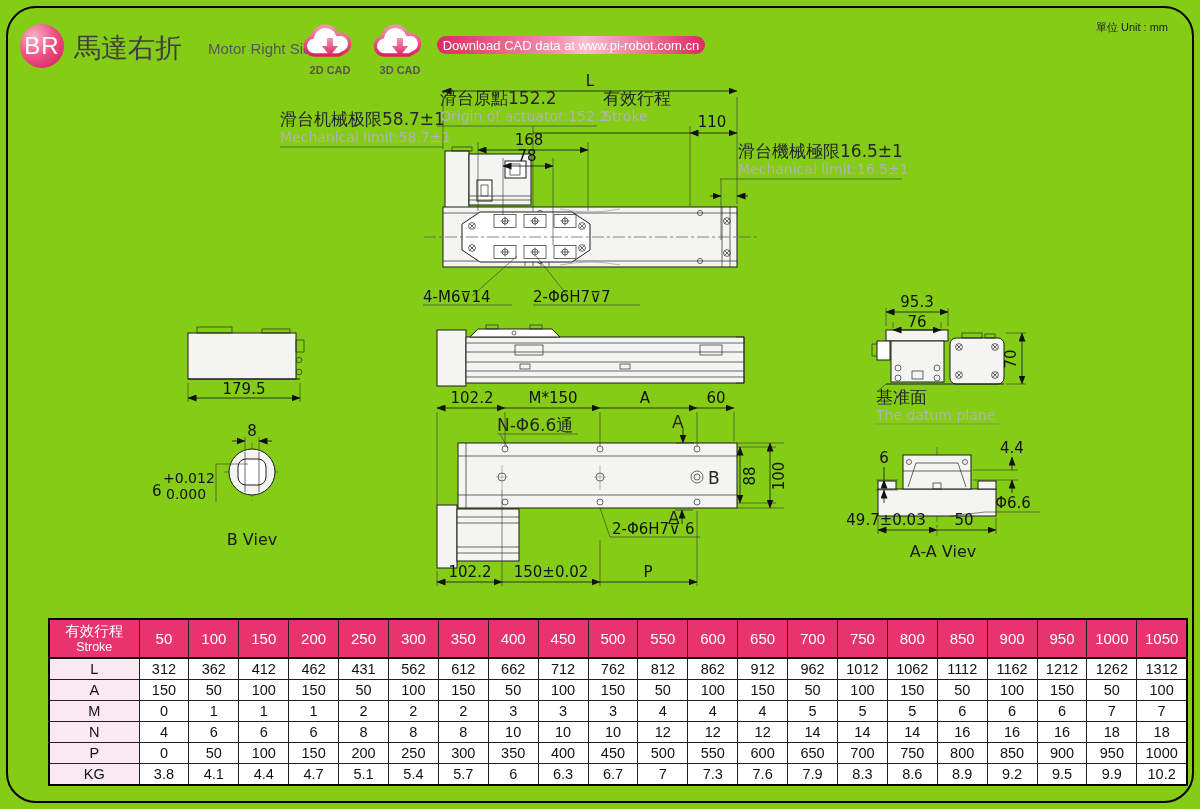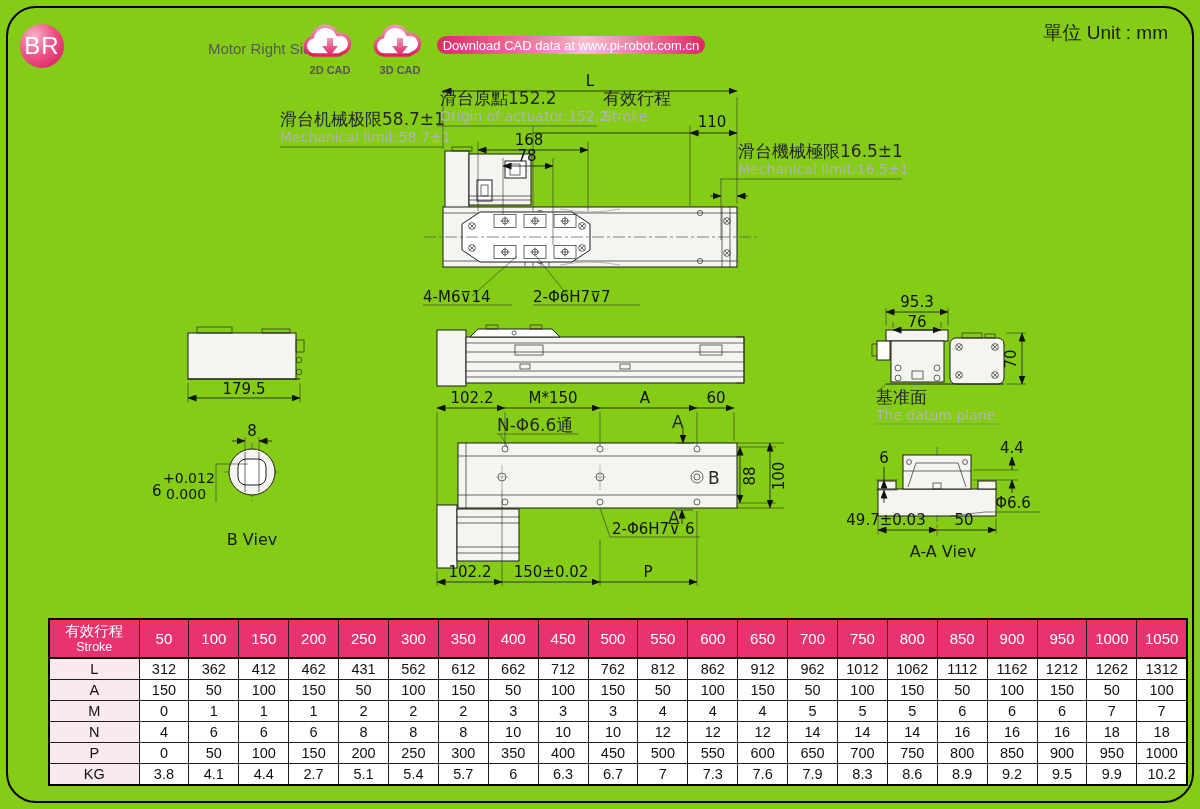--- a/index.html
+++ b/index.html
@@ -10,21 +10,21 @@
   .logo{position:absolute;left:20px;top:24px;width:44px;height:44px;border-radius:50%;
         background:radial-gradient(circle at 32% 28%,#f9b3c8 0%,#ee5586 45%,#d4145a 100%);
         color:#fff;font-size:24px;font-weight:500;display:flex;align-items:center;justify-content:center;letter-spacing:1px;}
   .title-cn{position:absolute;left:74px;top:30px;font-size:27px;color:#3f3f3f;}
   .title-en{position:absolute;left:188px;top:40px;font-size:15px;color:#585858;margin-left:20px;}
   .cadbtn{position:absolute;top:22px;width:60px;text-align:center;cursor:pointer;font-weight:bold;}
   .cadbtn .lbl{font-size:11px;color:#555;margin-top:-2px;}
   .banner{position:absolute;left:437px;top:36px;width:268px;height:18px;border-radius:14px;
           background:linear-gradient(90deg,#dd2a63 0%,#f194b3 45%,#f6bfd1 55%,#dd2a63 100%);
           color:#fff;font-size:13px;display:flex;align-items:center;justify-content:center;}
-  .unit{position:absolute;right:32px;top:20px;font-size:19px;color:#1c1c1c;}
+  .unit{position:absolute;right:32px;top:20px;font-size:11px;color:#1c1c1c;}
   
   svg text{font-family:"DejaVu Sans","Liberation Sans",sans-serif;}
   .ln{stroke:#1c1c1c;stroke-width:1;fill:none;}
   .lnf{stroke:#1c1c1c;stroke-width:1;fill:#f4f4f1;}
   .lnw{stroke:#1c1c1c;stroke-width:1;fill:#fff;}
   .det{stroke:#2a2a2a;stroke-width:.7;fill:none;}
   .thin{stroke:#777;stroke-width:.5;fill:none;}
   .cl{stroke:#555;stroke-width:.7;fill:none;stroke-dasharray:12 3 3 3;}
   .dim{stroke:#111;stroke-width:.8;fill:none;}
   .ext{stroke:#333;stroke-width:.6;fill:none;}
@@ -47,20 +47,21 @@
 </style>
 </head>
 <body>
 
 <div id="page">
   <div class="frame"></div>
 
   <div class="logo">
       <span>BR</span>
     </div>
+  <div class="title-cn">馬達右折</div>
   <div class="title-en">Motor Right Side</div>
 
   <div class="cadbtn" style="left:300px;">
     <svg width="58" height="40" viewBox="0 0 58 40">
       <defs>
           <linearGradient id="pg1" x1="0" y1="0" x2="0" y2="1">
         <stop offset="0" stop-color="#f297b4"></stop>
             <stop offset="1" stop-color="#e0205f"></stop>
           </linearGradient>
         </defs>
@@ -552,21 +553,21 @@
             <td>850</td>
             <td>900</td>
             <td>950</td>
             <td>1000</td>
           </tr>
           <tr>
             <td class="rowlabel">KG</td>
             <td>3.8</td>
             <td>4.1</td>
             <td>4.4</td>
-            <td>2.7</td>
+            <td>4.7</td>
             <td>5.1</td>
             <td>5.4</td>
             <td>5.7</td>
             <td>6</td>
             <td>6.3</td>
             <td>6.7</td>
             <td>7</td>
             <td>7.3</td>
             <td>7.6</td>
             <td>7.9</td>

